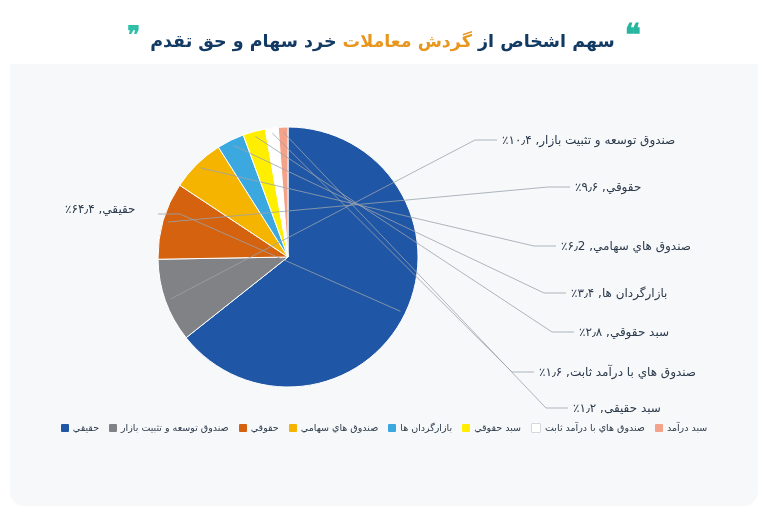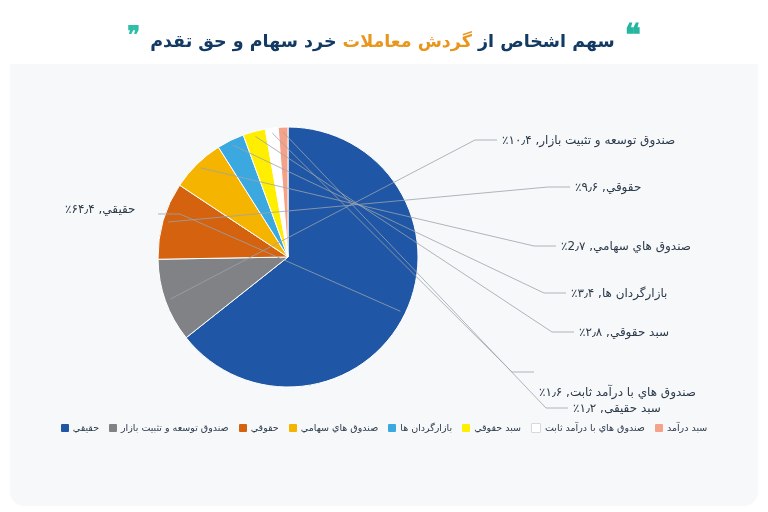--- a/index.html
+++ b/index.html
@@ -89,24 +89,24 @@
           <path d="M 222.8 81.1 L 534.0 229.0 L 556 229"></path>
           <path d="M 245.5 72.5 L 542.0 268.0 L 564 268"></path>
           <path d="M 262.4 69.2 L 502.0 308.0 L 524 308"></path>
           <path d="M 273.3 68.3 L 536.0 344.0 L 558 344"></path>
           <path d="M 390.4 247.3 L 170.0 150.0 L 148 150"></path>
         </g>
     </svg>
 
     <div class="lbl" style="left:492px;top:69px;">صندوق توسعه و تثبیت بازار, ۱۰٫۴٪</div>
     <div class="lbl" style="left:565px;top:116px;">حقوقي, ۹٫۶٪</div>
-    <div class="lbl" style="left:551px;top:175px;">صندوق هاي سهامي, 2٫۷٪</div>
+    <div class="lbl" style="left:551px;top:175px;">صندوق هاي سهامي, ۶٫2٪</div>
     <div class="lbl" style="left:561px;top:222px;">بازارگردان ها, ۳٫۴٪</div>
     <div class="lbl" style="left:569px;top:261px;">سبد حقوقي, ۲٫۸٪</div>
-    <div class="lbl" style="left:529px;top:301px;margin-top:20px;">صندوق هاي با درآمد ثابت, ۱٫۶٪</div>
+    <div class="lbl" style="left:529px;top:301px;">صندوق هاي با درآمد ثابت, ۱٫۶٪</div>
     <div class="lbl" style="left:563px;top:337px;text-align:center;">سبد حقیقی, ۱٫۲٪</div>
     <div class="lbl" style="left:55px;top:138px;">حقيقي, ۶۴٫۴٪</div>
 
     <div class="legend" id="legend">
         <div class="legend-item">
           <span class="legend-swatch" style="background: rgb(31, 86, 165);"></span>
           <span class="legend-text">حقيقي</span>
         </div>
         <div class="legend-item">
           <span class="legend-swatch" style="background: rgb(128, 130, 133);"></span>

